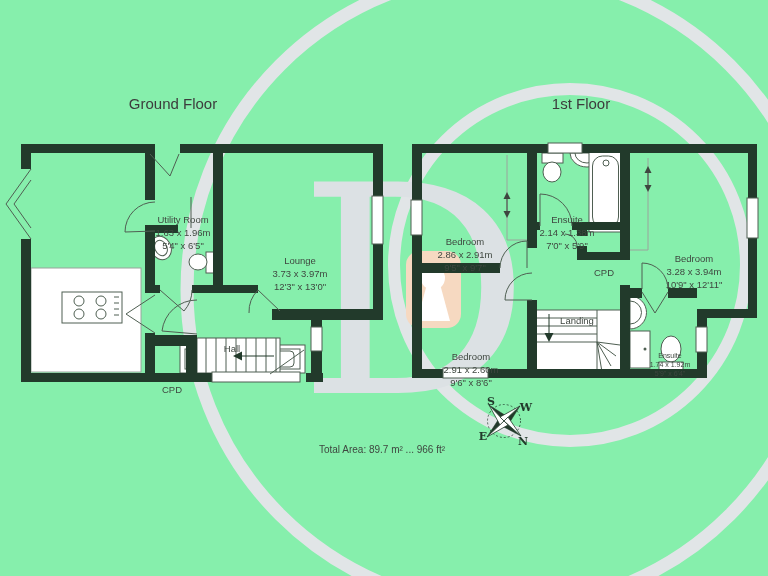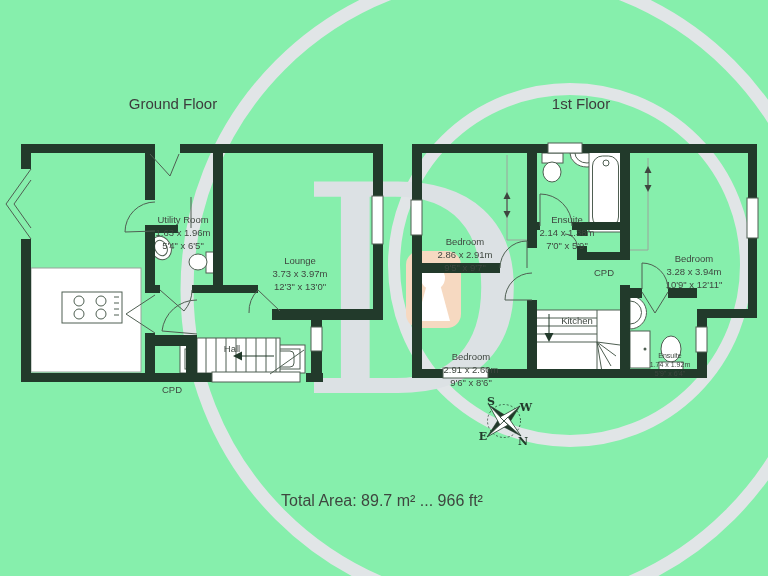--- a/index.html
+++ b/index.html
@@ -3,21 +3,21 @@
 <meta charset="utf-8">
 <style>
   html,body{margin:0;padding:0;background:#fff;}
   .canvas{position:relative;width:768px;height:576px;background:#86efac;overflow:hidden;
           font-family:"Liberation Sans",sans-serif;}
   .plan-svg{position:absolute;left:0;top:0;}
   .floor-title{position:absolute;transform:translateX(-50%);font-size:15px;color:#3c3c3c;white-space:nowrap;}
   .room-label{position:absolute;transform:translateX(-50%);text-align:center;font-size:9.5px;
               line-height:13px;color:#3e463f;white-space:nowrap;margin-top:34px;}
   .room-label.small{font-size:7px;line-height:9px;}
-  .footer-line{position:absolute;transform:translateX(-50%);font-size:16px;color:#3e463f;white-space:nowrap;margin-top:48px;}
+  .footer-line{position:absolute;transform:translateX(-50%);font-size:10px;color:#3e463f;white-space:nowrap;}
   .compass-letter{position:absolute;transform:translate(-50%,-50%);font-family:"DejaVu Serif",serif;
                   font-weight:bold;font-size:11px;color:#223a2b;}
   .wm-letter{font-family:"DejaVu Serif",serif;}
 </style>
 </head>
 <body>
 
 <div class="canvas">
 
 <svg class="plan-svg" width="768" height="576" viewBox="0 0 768 576">
@@ -285,21 +285,21 @@
 </div>
 <div class="room-label" style="left:694px;top:218px">
   <div>Bedroom</div>
   <div>3.28 x 3.94m</div>
   <div>10'9" x 12'11"</div>
 </div>
 <div class="room-label" style="left:604px;top:232px">
   <div>CPD</div>
 </div>
 <div class="room-label" style="left:577px;top:280px">
-  <div>Kitchen</div>
+  <div>Landing</div>
 </div>
 <div class="room-label" style="left:471px;top:316px">
   <div>Bedroom</div>
   <div>2.91 x 2.60m</div>
   <div>9'6" x 8'6"</div>
 </div>
 <div class="room-label small" style="left:670px;top:317px">
   <div>Ensuite</div>
   <div>1.74 x 1.92m</div>
   <div>5'9" x 6'4"</div>

